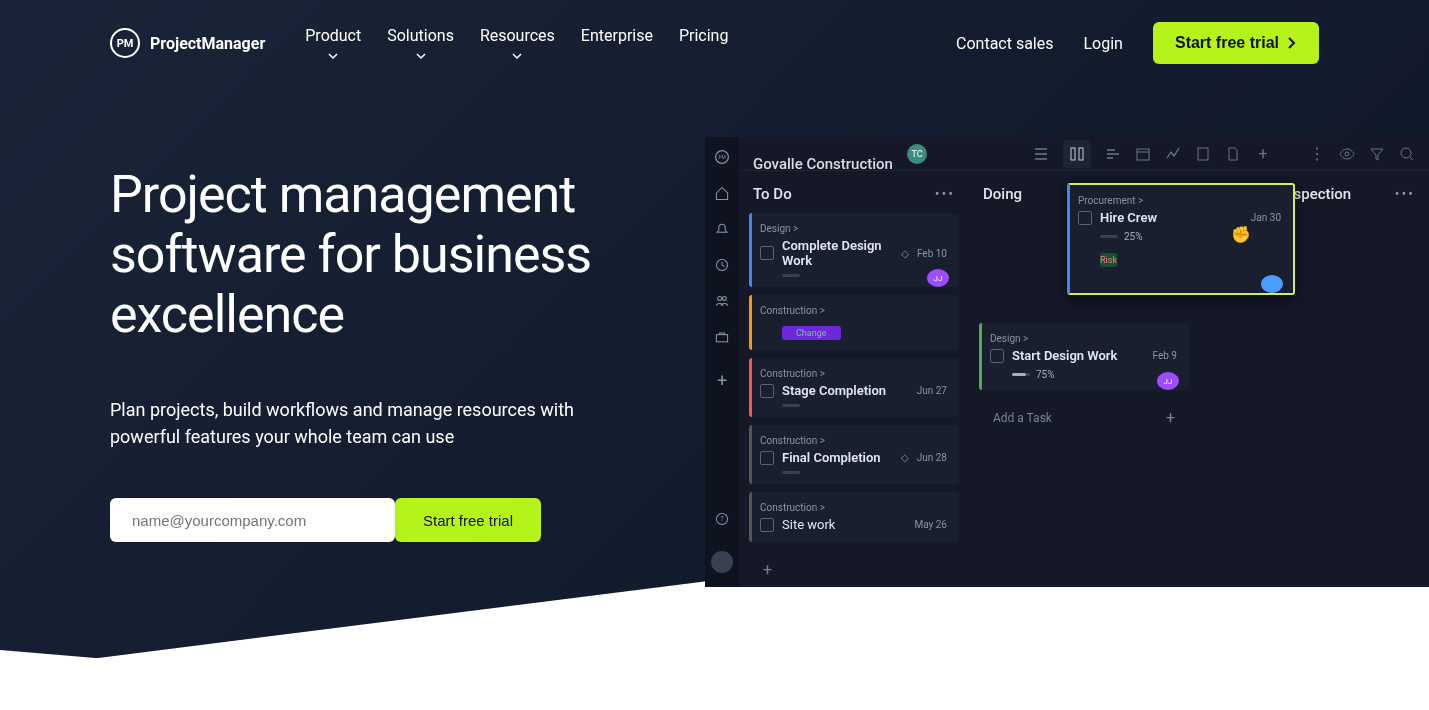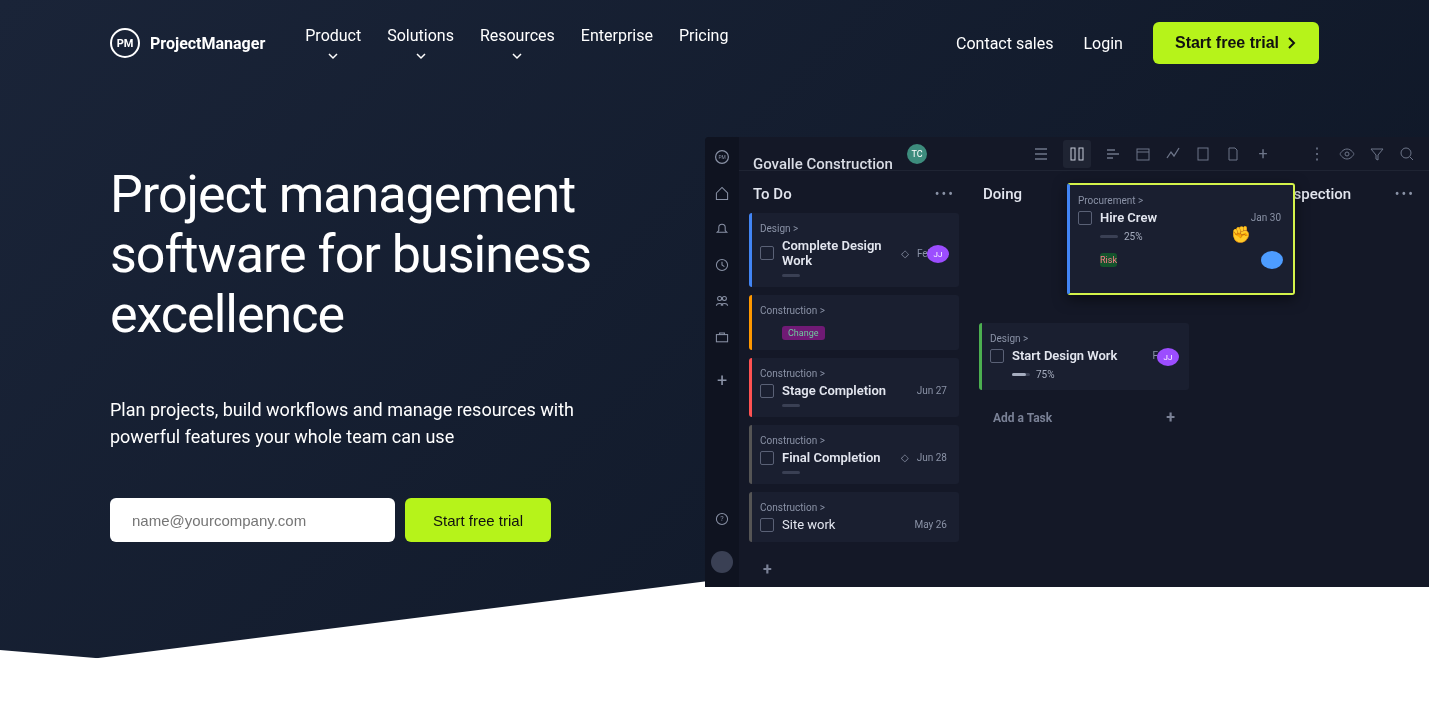--- a/index.html
+++ b/index.html
@@ -15,21 +15,21 @@
 .nav-item { color: #fff; font-size: 16px; display: flex; align-items: center; gap: 6px; cursor: pointer; flex-direction: column; }
 .chev { width: 10px; height: 10px; }
 .nav-right { margin-left: auto; display: flex; align-items: center; gap: 30px; }
 .nav-link { color: #fff; font-size: 16px; cursor: pointer; }
 .btn-trial { background: #b6f31a; color: #111; font-weight: 600; font-size: 16px; padding: 12px 22px; border-radius: 6px; display: flex; align-items: center; gap: 8px; cursor: pointer; border: none; }
 
 
 .hero-content { position: absolute; left: 110px; top: 165px; width: 520px; color: #fff; }
 .hero-title { font-size: 52px; line-height: 1.15; font-weight: 400; letter-spacing: -1px; }
 .hero-sub { margin-top: 52px; font-size: 18px; line-height: 1.5; }
-.hero-form { margin-top: 48px; display: flex; gap: 10px; }
+.hero-form { margin-top: 48px; display: flex; }
 .hero-input { width: 285px; height: 44px; padding: 0 22px; border-radius: 6px; border: none; font-size: 15px; color: #111; }
 .hero-btn { background: #b6f31a; color: #111; font-weight: 500; font-size: 15px; padding: 0 28px; height: 44px; border-radius: 6px; border: none; cursor: pointer; }
 
 
 .app { position: absolute; top: 137px; left: 705px; width: 724px; height: 450px; background: #141827; border-radius: 4px 0 0 0; overflow: hidden; display: flex; }
 .app-side { width: 40px; background: #0f1320; display: flex; flex-direction: column; align-items: center; padding-top: 12px; gap: 20px; }
 .side-ico { width: 16px; height: 16px; color: #8a92a6; display:flex; align-items:center; justify-content:center;}
 .side-ico svg { width:16px; height:16px; }
 .side-avatar { width: 22px; height: 22px; border-radius: 50%; background: #3a4054; margin-top: auto; margin-bottom: 14px; }
 .side-plus { color: #8a92a6; font-size: 18px; margin-top: auto; }
@@ -57,28 +57,28 @@
 .card-cat { color: #8a92a6; font-size: 10px; margin-bottom: 4px; }
 .card-row { display: flex; align-items: center; gap: 8px; }
 .chk { width: 14px; height: 14px; border: 1.5px solid #5a6176; border-radius: 2px; flex-shrink: 0; }
 .card-title { color: #e3e6ef; font-size: 13px; font-weight: 600; flex: 1; }
 .card-title.nb { font-weight: 400; }
 .card-date { color: #8a92a6; font-size: 10px; }
 .card-foot { display: flex; align-items: center; gap: 6px; margin-top: 6px; margin-left: 22px; }
 .prog { width: 18px; height: 3px; background: #3a4054; border-radius: 2px; position: relative; }
 .prog::after { content: ''; position: absolute; left: 0; top: 0; height: 100%; background: #8a92a6; border-radius: 2px; }
 .pct { color: #a6adbf; font-size: 10px; }
-.tag-change { background: #701a75; color: #6fc99e; font-size: 9px; padding: 2px 6px; border-radius: 3px; margin-top: 6px; margin-left: 22px; display: inline-block; }
+.tag-change { background: #6d28d9; color: #6fc99e; font-size: 9px; padding: 2px 14px; border-radius: 3px; margin-top: 6px; margin-left: 22px; display: inline-block; }
 .tag-risk { background: #14532d; color: #ff7a8a; font-size: 9px; padding: 2px 0; border-radius: 3px; }
-.av { width: 22px; height: 18px; border-radius: 50%; position: absolute; right: 10px; bottom: 24px; font-size: 8px; color: #fff; display: flex; align-items: center; justify-content: center; }
+.av { width: 22px; height: 18px; border-radius: 50%; position: absolute; right: 10px; bottom: 0; font-size: 8px; color: #fff; display: flex; align-items: center; justify-content: center; }
 .av.purple { background: #9c4dff; }
 .av.blue { background: #4d9cff; }
 .diamond { color: #8a92a6; font-size: 10px; }
 
-.add-task { color: #7a8196; font-size: 12px; padding: 10px 14px; display: flex; justify-content: space-between; align-items: center; cursor: pointer; font-weight: bold; }
+.add-task { color: #7a8196; font-size: 12px; padding: 10px 14px; display: flex; justify-content: space-between; align-items: center; cursor: pointer; }
 .plus { font-size: 16px; }
 
 
 .drag-card { position: absolute; left: 98px; top: 12px; width: 228px; background: #1a1f30; border: 2px solid #d4f34a; border-radius: 3px; padding: 10px 12px 26px 8px; z-index: 5; border-left: 3px solid #4285f4; box-shadow: 0 4px 14px rgba(0,0,0,.5); }
 .grab { position: absolute; right: 42px; top: 40px; color: #fff; font-size: 16px; }
 
 
 .diag { position: absolute; bottom: 0; left: 0; width: 100%; height: 220px; background: #fff; clip-path: polygon(0 82%, 100% 0, 100% 100%, 0 100%); }
 .diag2 { position: absolute; bottom: 0; left: 0; width: 50%; height: 150px; background: #fff; clip-path: polygon(0 60%, 100% 100%, 0 100%); }
 </style>

